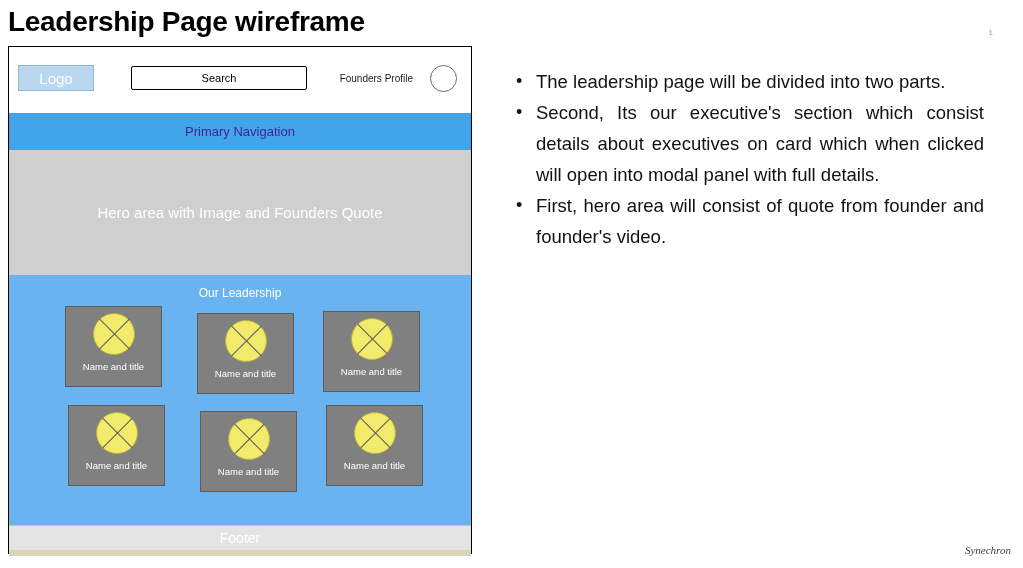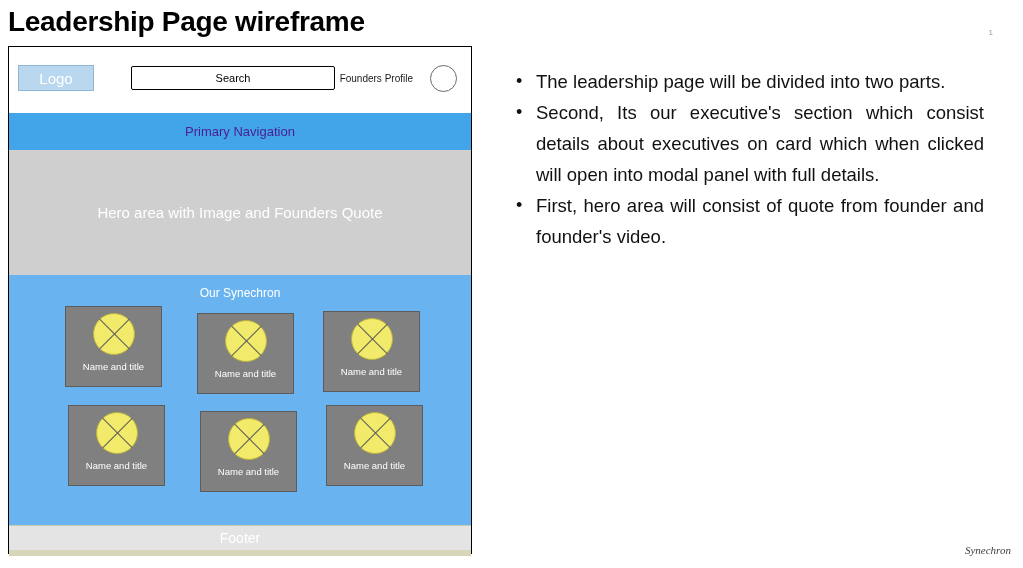--- a/index.html
+++ b/index.html
@@ -68,21 +68,21 @@
     font-size: 15px;
     display: flex;
     align-items: center;
     justify-content: center;
     box-sizing: border-box;
   }
   .search-box {
     position: absolute;
     left: 122px;
     top: 19px;
-    width: 204px;
+    width: 176px;
     height: 24px;
     border: 1px solid #000000;
     background: #ffffff;
     border-radius: 2px;
     font-size: 11px;
     color: #000000;
     display: flex;
     align-items: center;
     justify-content: center;
     box-sizing: border-box;
@@ -244,21 +244,21 @@
     <div class="search-box">Search</div>
     <div class="emp-profile-label">Founders Profile</div>
     <div class="avatar-circle"></div>
   </div>
 
   <div class="wf-nav">Primary Navigation</div>
 
   <div class="wf-hero">Hero area with Image and Founders Quote</div>
 
   <div class="wf-exec">
-    <div class="exec-title">Our Synechron</div>
+    <div class="exec-title">Our Leadership</div>
     <div class="cards">
 
       <div class="card" style="left:56px; top:0px;">
         <div class="face">
           <div class="disc"></div>
             <div class="x1"></div>
             <div class="x2"></div>
         </div>
         <div class="cap">Name and title</div>
       </div>

